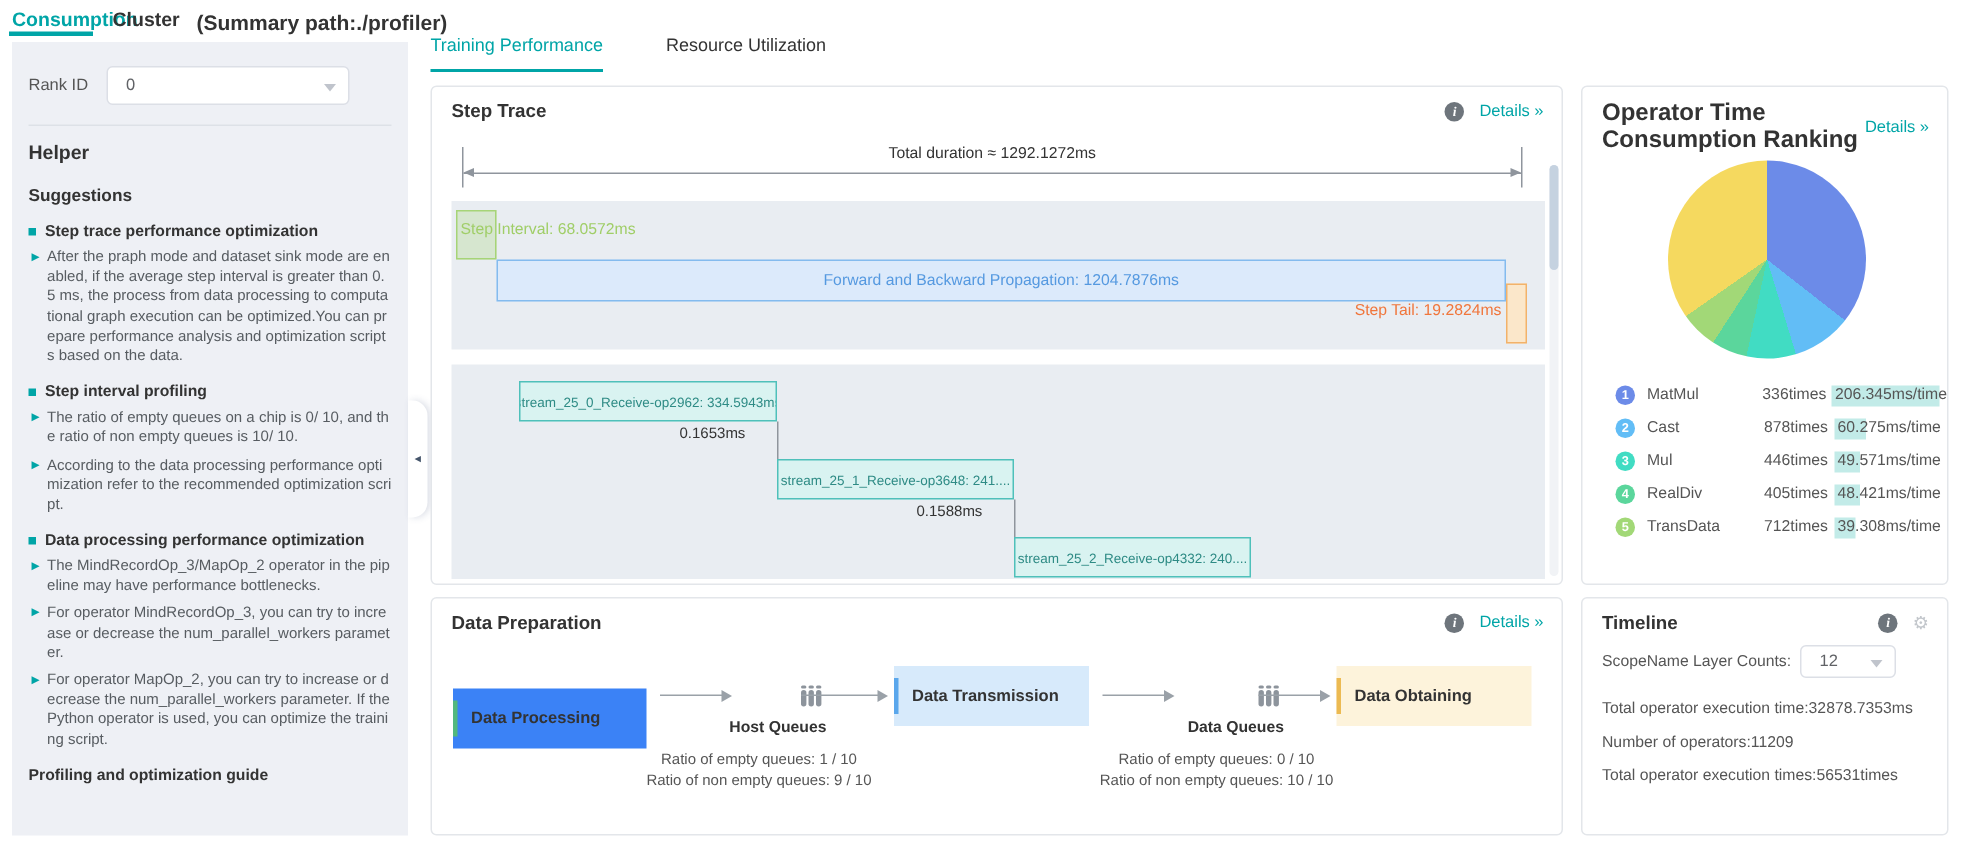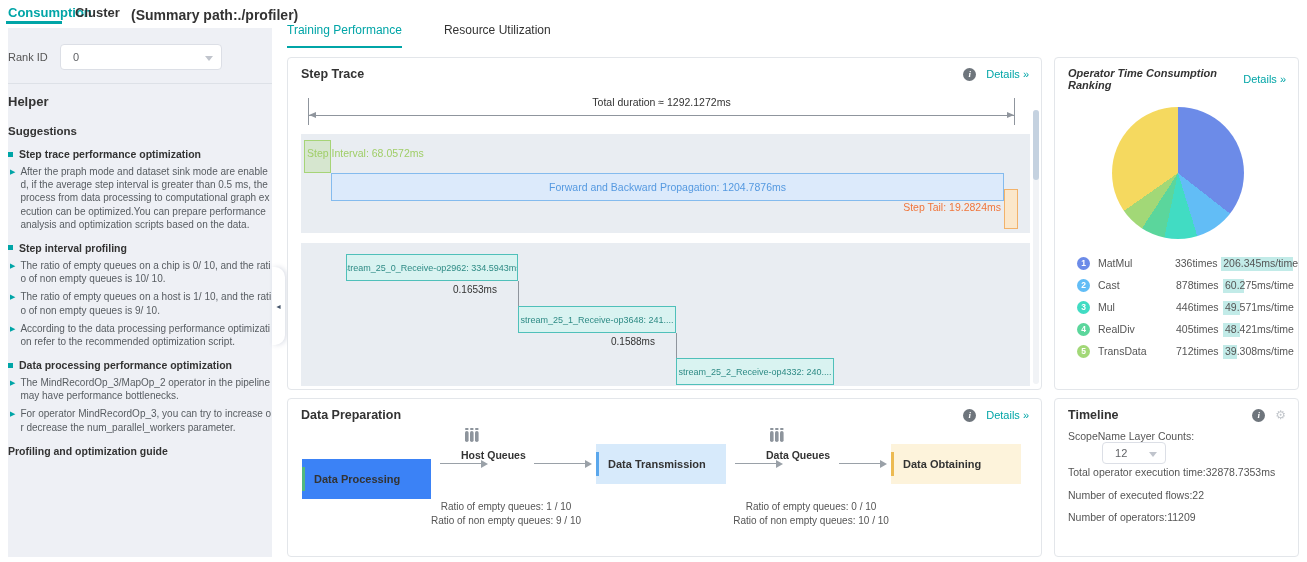--- a/index.html
+++ b/index.html
@@ -10,21 +10,21 @@
   }
   
   .top-tab { position:absolute; top:5px; font-size:13px; font-weight:bold; cursor:pointer; }
   .top-tab.active { color:#00a5a7; }
   .top-underline { position:absolute; left:6px; top:21px; width:56px; height:3px; background:#00a5a7; }
   .summary-path { position:absolute; left:131px; top:7px; font-size:14px; font-weight:bold; color:#333; }
 
   
   .sidebar {
     position:absolute; left:8px; top:28px; width:264px; height:529px;
-    background:#eef0f5; padding:10px 0; overflow:hidden;
+    background:#eef0f5; padding:10px 11px; overflow:hidden;
   }
   .rank-row { display:flex; align-items:center; margin-top:6px; }
   .rank-label { font-size:11px; color:#555; width:52px; }
   .select-box {
     position:relative; background:#fff; border:1px solid #dcdfe6; border-radius:4px;
     height:26px; display:flex; align-items:center; padding:0 22px 0 12px; color:#606266; font-size:11px;
   }
   .rank-select { width:162px; }
   .select-caret {
     position:absolute; right:8px; top:11px; width:0; height:0;
@@ -134,30 +134,30 @@
   .box-dt .flow-accent { background:#5aa7ec; }
   .box-do { left:603px; width:130px; background:#fdf3db; }
   .box-do .flow-accent { background:#ecba52; }
   .flow-arrow { position:absolute; top:64px; height:1px; background:#9aa1a8; }
   .flow-arrow::after { content:""; position:absolute; right:-6px; top:-3.5px; width:0; height:0;
     border-top:4px solid transparent; border-bottom:4px solid transparent; border-left:7px solid #9aa1a8; }
   .arr1 { left:152px; width:42px; }
   .arr2 { left:246px; width:52px; }
   .arr3 { left:447px; width:42px; }
   .arr4 { left:551px; width:42px; }
-  .queue-node { position:absolute; top:28px; width:90px; text-align:left; }
+  .queue-node { position:absolute; top:57px; width:90px; text-align:right; }
   .qn1 { left:173px; }
   .qn2 { left:478px; }
   .queue-label { font-size:10.5px; font-weight:bold; color:#333; margin-top:2px; white-space:nowrap; }
   .ratios { position:absolute; top:101px; width:210px; text-align:center; font-size:10px; color:#555; line-height:14px; }
   .rt1 { left:113px; }
   .rt2 { left:418px; }
 
   
-  .tl-row { position:absolute; left:13px; top:31px; display:flex; align-items:center;flex-direction:column; }
+  .tl-row { position:absolute; left:13px; top:31px; display:flex; align-items:center; }
   .tl-label { font-size:10.5px; color:#555; }
   .tl-select { width:64px; height:22px; margin-left:6px; }
   .tl-select .select-caret { top:9px; }
   .tl-stats { position:absolute; left:13px; top:62px; }
   .tl-stat { font-size:10.5px; color:#555; line-height:22.5px; white-space:nowrap; }
 </style>
 </head>
 <body>
 
 <div class="page">
@@ -194,40 +194,40 @@
       <div class="sb-sec-title">
           <span class="sq-bullet"></span>
           <span>Step interval profiling</span>
         </div>
       <div class="sb-item">
           <span class="tri-bullet">▶</span>
           <span class="sb-item-text">The ratio of empty queues on a chip is 0/ 10, and the ratio of non empty queues is 10/ 10.</span>
         </div>
       <div class="sb-item">
           <span class="tri-bullet">▶</span>
-          <span class="sb-item-text">The ratio of empty queues on a host is 1/ 10, and the ratio of non empty queues is 9/ 10.</span>
-        </div>
-      <div class="sb-item">
-          <span class="tri-bullet">▶</span>
           <span class="sb-item-text">According to the data processing performance optimization refer to the recommended optimization script.</span>
         </div>
     </div>
 
     <div class="sb-section">
       <div class="sb-sec-title">
           <span class="sq-bullet"></span>
           <span>Data processing performance optimization</span>
         </div>
       <div class="sb-item">
           <span class="tri-bullet">▶</span>
           <span class="sb-item-text">The MindRecordOp_3/MapOp_2 operator in the pipeline may have performance bottlenecks.</span>
         </div>
       <div class="sb-item">
           <span class="tri-bullet">▶</span>
           <span class="sb-item-text">For operator MindRecordOp_3, you can try to increase or decrease the num_parallel_workers parameter.</span>
+        </div>
+      <div class="sb-item">
+          <span class="tri-bullet">▶</span>
+          <span class="sb-item-text">For operator MapOp_2, you can try to increase or decrease the num_parallel_workers parameter. If the Python operator is used, you can optimize the training script.</span>
         </div>
     </div>
 
     <div class="sb-section">
       <div class="sb-sec-title">
           <span>Profiling and optimization guide</span>
         </div>
 
     </div>
   </div>
@@ -274,21 +274,21 @@
       <div class="stream-box stream2">stream_25_2_Receive-op4332: 240....</div>
     </div>
 
     <div class="v-scrollbar">
       <div class="v-thumb"></div>
     </div>
   </div>
 
   <div class="panel op-panel">
     <div class="panel-head">
-      <span class="panel-title" style="font-size:11px;font-style:italic;">Operator Time Consumption Ranking</span>
+      <span class="panel-title" style="font-size:16px;">Operator Time Consumption Ranking</span>
       <span class="head-right">
         <span class="details-link">Details</span>
         <span class="details-chev">»</span>
       </span>
     </div>
     <div class="pie" style="background: conic-gradient(rgb(108, 139, 232) 0deg, rgb(108, 139, 232) 128deg, rgb(98, 189, 246) 128deg, rgb(98, 189, 246) 163deg, rgb(65, 220, 195) 163deg, rgb(65, 220, 195) 192deg, rgb(91, 214, 156) 192deg, rgb(91, 214, 156) 213deg, rgb(162, 216, 119) 213deg, rgb(162, 216, 119) 235deg, rgb(245, 217, 95) 235deg, rgb(245, 217, 95) 360deg);"></div>
     <div class="legend">
       <div class="legend-row">
         <span class="rank-badge" style="background: rgb(108, 139, 232);">1</span>
         <span class="legend-name">MatMul</span>
@@ -391,18 +391,18 @@
     </div>
     <div class="tl-row">
       <span class="tl-label">ScopeName Layer Counts:</span>
       <div class="select-box tl-select">
         <span>12</span>
         <span class="select-caret"></span>
       </div>
     </div>
     <div class="tl-stats">
       <div class="tl-stat">Total operator execution time:32878.7353ms</div>
-      <div class="tl-stat">Number of executed flows:22</div>
       <div class="tl-stat">Number of operators:11209</div>
+      <div class="tl-stat">Total operator execution times:56531times</div>
     </div>
   </div>
 
 </div>
 
 </body></html>

